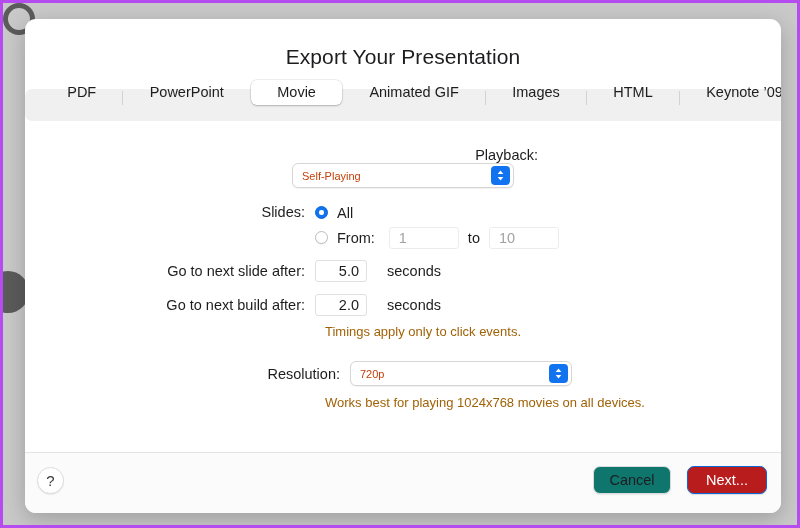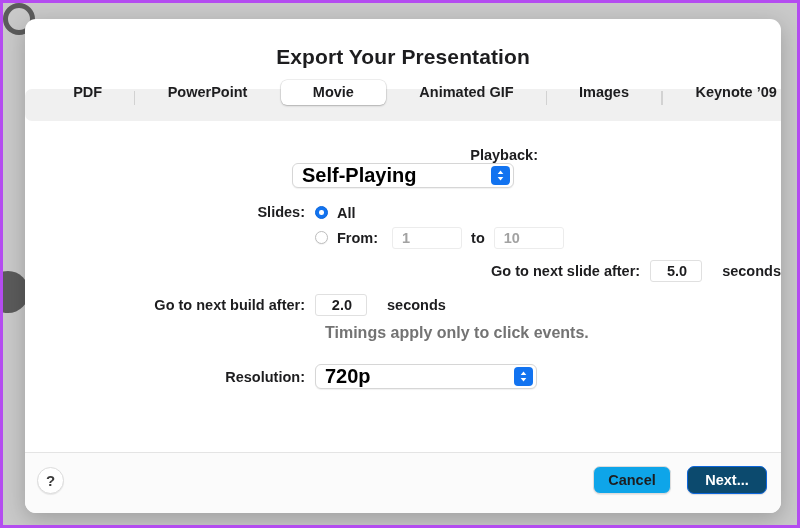--- a/index.html
+++ b/index.html
@@ -52,21 +52,20 @@
     position: absolute;
     left: 22px;
     top: 16px;
     width: 756px;
     height: 494px;
     background: #ffffff;
     border-radius: 11px;
     box-shadow: 0 6px 22px rgba(0,0,0,0.22);
     box-sizing: border-box;
     overflow: hidden;
-    font-weight: bold;
   }
 
   #dialog-title {
     text-align: center;
     font-size: 21px;
     color: #1d1d1f;
     margin-top: 26px;
     letter-spacing: 0.1px;
   }
 
@@ -133,22 +132,22 @@
     border: 1px solid #d6d6d6;
     border-radius: 6px;
     box-shadow: 0 1px 1px rgba(0,0,0,0.06);
     display: flex;
     align-items: center;
     position: relative;
     box-sizing: border-box;
     cursor: default;
   }
   .popup-value {
-    font-size: 20px;
-    color: #000000;
+    font-size: 11px;
+    color: #c2410c;
     padding-left: 9px;
   }
   .popup-arrows {
     position: absolute;
     right: 3px;
     top: 2px;
     width: 19px;
     height: 19px;
     background: #1273f0;
     border-radius: 4px;
@@ -200,36 +199,36 @@
     border: 1px solid #e0e0e0;
     border-radius: 3px;
     font-size: 14.5px;
     color: #1d1d1f;
     display: flex;
     align-items: center;
     box-sizing: border-box;
     cursor: text;
   }
   .field.disabled { color: #a2a2a2; border-color: #ececec; }
-  .field.num { width: 52px; justify-content: flex-end; padding-right: 14px; }
+  .field.num { width: 52px; justify-content: flex-end; padding-right: 7px; }
   .field.range { width: 70px; justify-content: flex-start; padding-left: 9px; }
   .unit {
     font-size: 14.5px;
     color: #1d1d1f;
     margin-left: 20px;
   }
   .word-to {
     font-size: 14.5px;
     color: #1d1d1f;
     margin: 0 9px;
   }
 
   .hint {
-    font-size: 16px;
-    color: #737373;
+    font-size: 13px;
+    color: #a16207;
     padding-left: 300px;
   }
 
   
   #divider {
     position: absolute;
     left: 0;
     right: 0;
     top: 433px;
     height: 1px;
@@ -269,29 +268,29 @@
     font-size: 14.5px;
     display: flex;
     align-items: center;
     justify-content: center;
     box-sizing: border-box;
     cursor: default;
   }
   #cancel-button {
     right: 110px;
     width: 78px;
-    background: #0ea5e9;
+    background: #0f766e;
     color: #1d1d1f;
     border: 1px solid #dcdcdc;
     box-shadow: 0 1px 1px rgba(0,0,0,0.08);
   }
   #next-button {
     right: 14px;
     width: 80px;
-    background: #0c4a6e;
+    background: #b91c1c;
     color: #ffffff;
     border: 1px solid #0d66db;
     box-shadow: 0 1px 1px rgba(0,0,0,0.12);
   }
 </style>
 </head>
 <body>
 
 <div id="screen">
 
@@ -306,20 +305,21 @@
       <div class="tab">PDF</div>
       <div class="tab-sep"></div>
       <div class="tab">PowerPoint</div>
       <div class="tab-sep hidden"></div>
       <div class="tab selected">Movie</div>
       <div class="tab-sep hidden"></div>
       <div class="tab">Animated GIF</div>
       <div class="tab-sep"></div>
       <div class="tab">Images</div>
       <div class="tab-sep"></div>
+      <div class="tab">HTML</div>
       <div class="tab-sep"></div>
       <div class="tab">Keynote ’09</div>
     </div>
 
     <div id="form">
 
       <div class="row" style="margin-bottom:12px;flex-direction:column;">
         <div class="lbl">Playback:</div>
         <div class="popup">
           <span class="popup-value">Self-Playing</span>
@@ -342,47 +342,48 @@
           <div class="radio-line">
             <span class="radio off"></span>
             <span class="radio-label">From:</span>
             <span class="field range disabled" style="margin-left:14px;">1</span>
             <span class="word-to">to</span>
             <span class="field range disabled">10</span>
           </div>
         </div>
       </div>
 
-      <div class="row" style="margin-bottom:12px;justify-content:flex-end;">
+      <div class="row" style="margin-bottom:12px;">
         <div class="lbl">Go to next slide after:</div>
         <span class="field num">5.0</span>
         <span class="unit">seconds</span>
       </div>
 
       <div class="row" style="margin-bottom:8px;">
         <div class="lbl">Go to next build after:</div>
         <span class="field num">2.0</span>
         <span class="unit">seconds</span>
       </div>
 
       <div class="hint" style="margin-bottom:22px;">Timings apply only to click events.</div>
 
-      <div class="row" style="margin-bottom:9px;">
+      <div class="row" style="margin-bottom:9px;padding-left:35px;">
         <div class="lbl">Resolution:</div>
         <div class="popup">
           <span class="popup-value">720p</span>
           <span class="popup-arrows">
             <svg width="11" height="13" viewBox="0 0 11 13" aria-hidden="true">
               <path d="M5.5 1.6 L8.3 5.1 L2.7 5.1 Z" fill="#ffffff"></path>
               <path d="M5.5 11.4 L8.3 7.9 L2.7 7.9 Z" fill="#ffffff"></path>
             </svg>
           </span>
         </div>
       </div>
 
+      <div class="hint">Works best for playing 1024x768 movies on all devices.</div>
 
     </div>
 
     <div id="divider"></div>
 
     <div id="footer">
       <div id="help-button">?</div>
       <div class="btn" id="cancel-button">Cancel</div>
       <div class="btn" id="next-button">Next...</div>
     </div>

